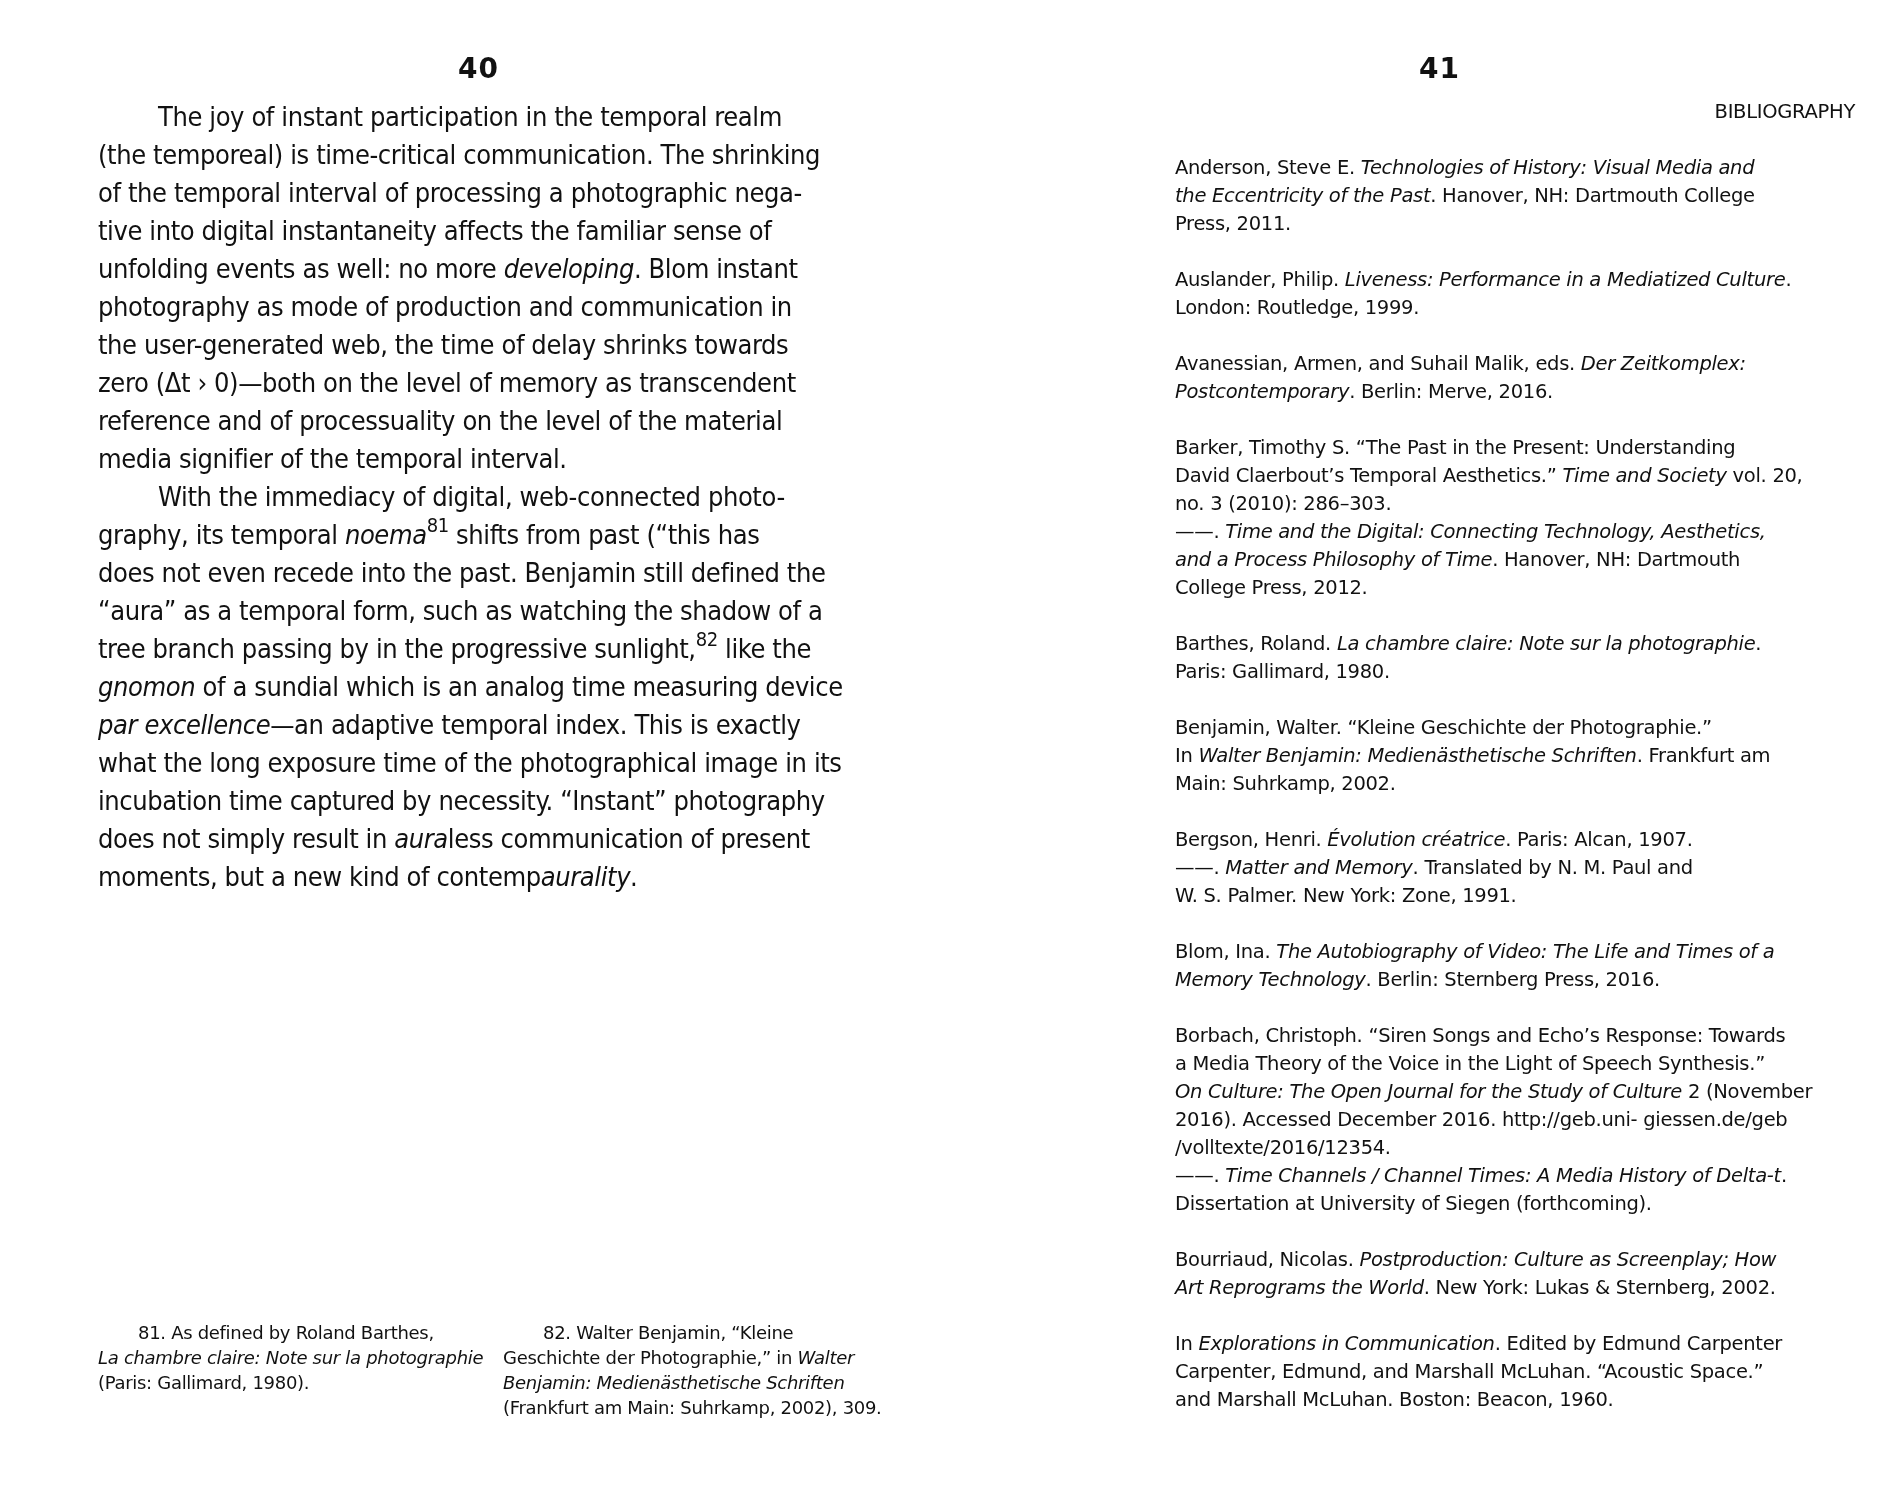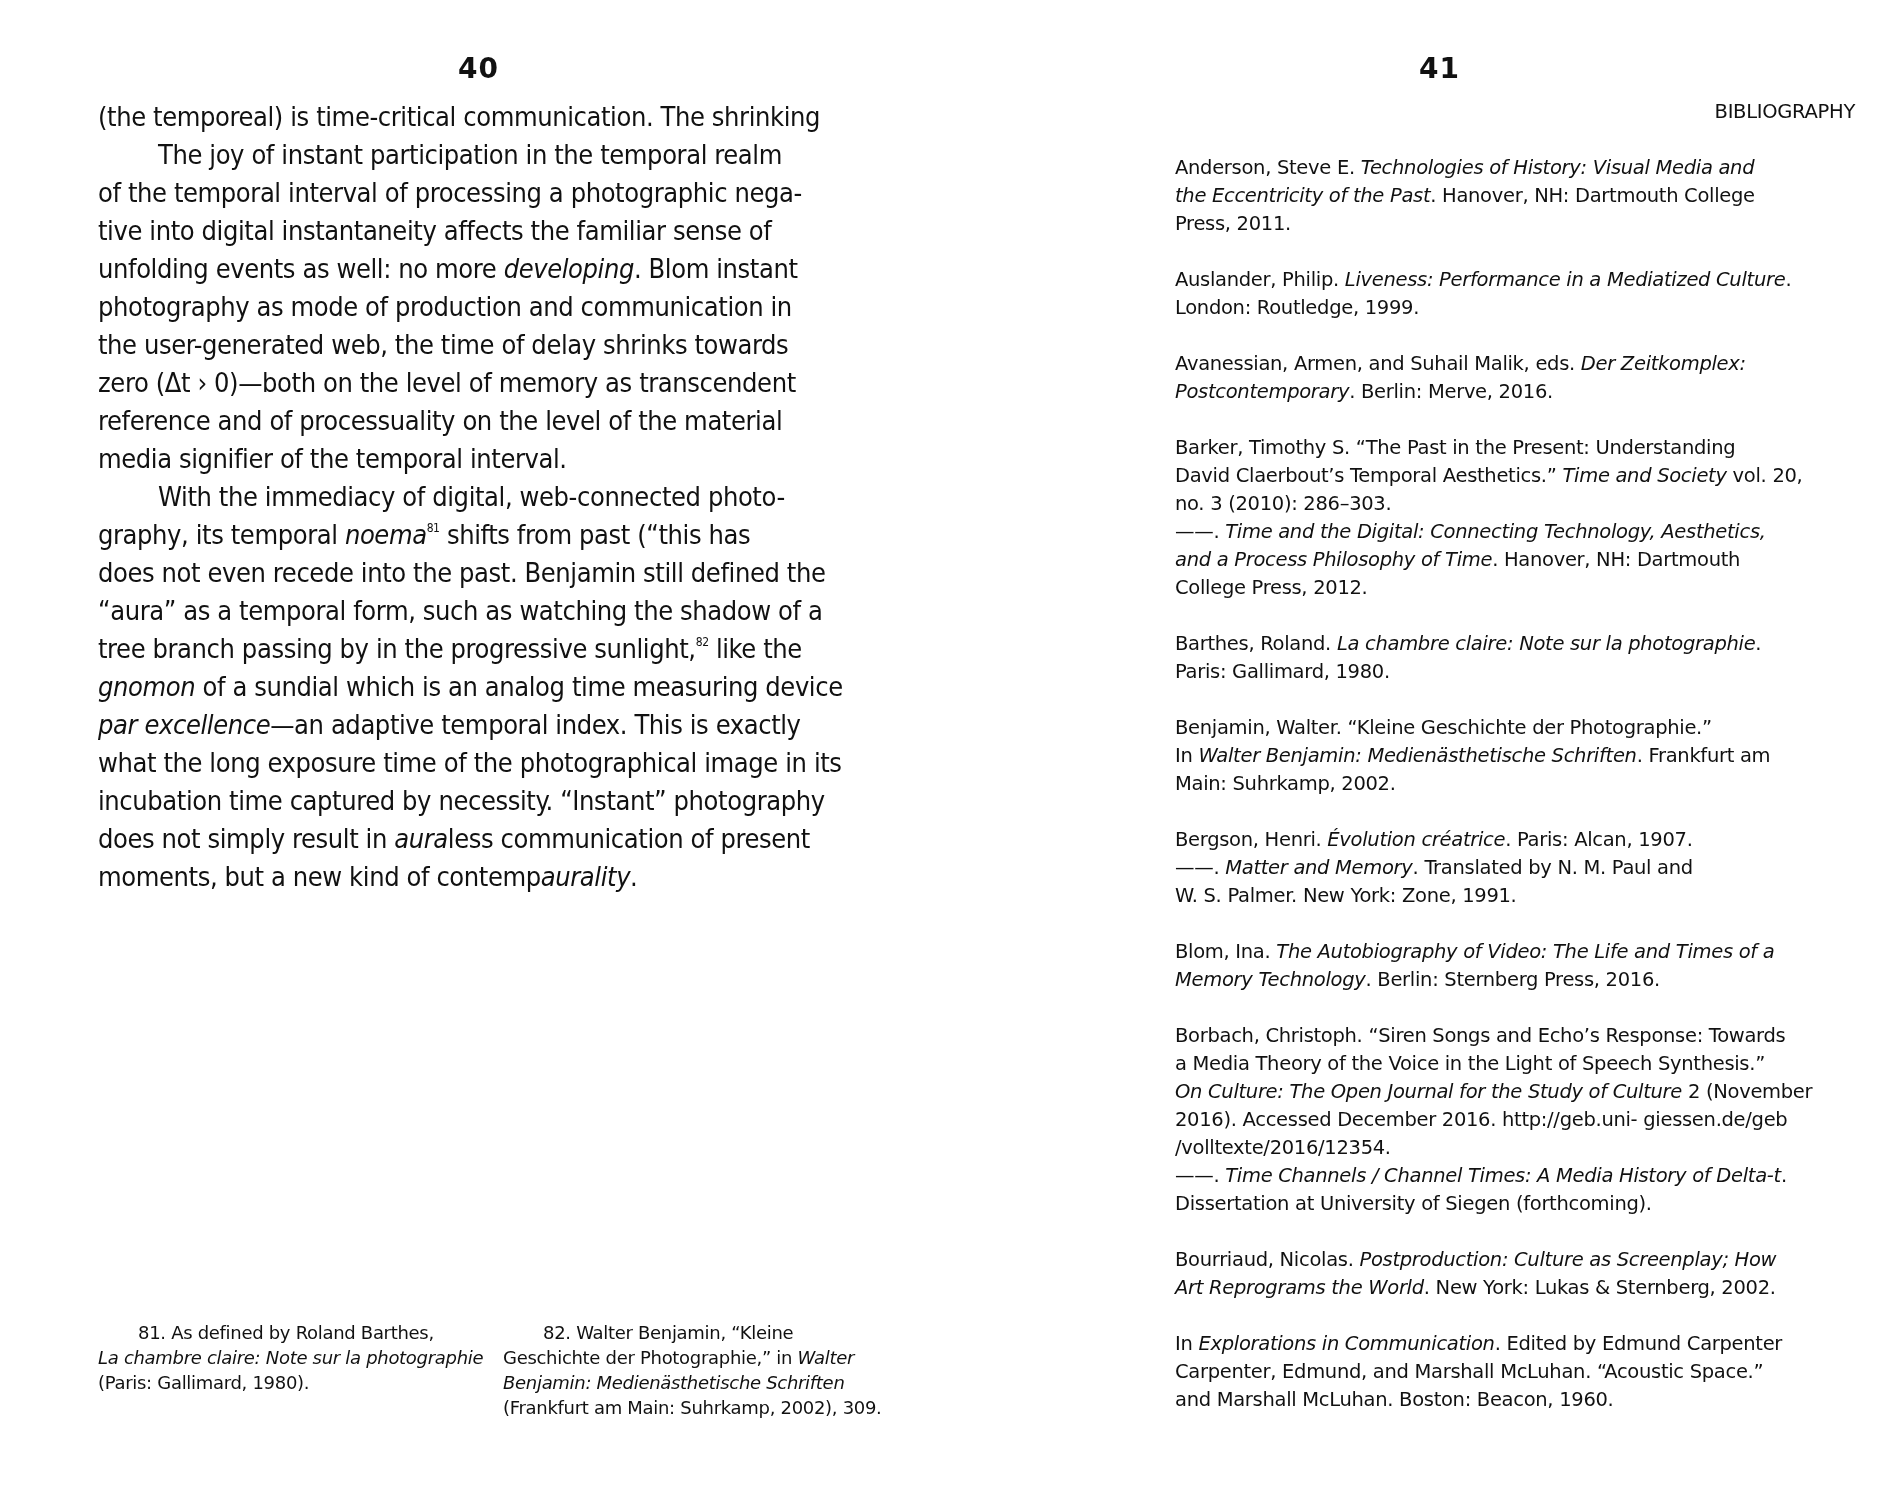--- a/index.html
+++ b/index.html
@@ -8,43 +8,43 @@
   .page-left { left: 0; width: 947px; }
   .page-right { left: 947px; width: 947px; }
   .folio { position: absolute; top: 52px; font-size: 28px; font-weight: bold; letter-spacing: 1px; }
   .page-left .folio { left: 458px; }
   .page-right .folio { left: 472px; }
 
   .body-text { position: absolute; left: 98px; top: 98px; width: 760px; font-size: 27px; line-height: 38px; font-family: "DejaVu Sans Condensed", "DejaVu Sans", sans-serif; font-stretch: condensed; letter-spacing: -0.4px; }
   .body-text .line { white-space: nowrap; display: block; height: 38px; }
   .body-text .indent { padding-left: 60px; }
   em { font-style: italic; }
-  sup { font-size: 12px; line-height: 0; vertical-align: 12px; }
+  sup { font-size: 20px; line-height: 0; vertical-align: 12px; }
 
   .footnotes { position: absolute; top: 1320px; left: 98px; width: 800px; font-size: 18px; line-height: 25px; font-family: "DejaVu Sans", sans-serif; letter-spacing: -0.3px; }
   .fn { position: absolute; top: 0; }
   .fn-81 { left: 0; width: 400px; }
   .fn-82 { left: 405px; width: 400px; }
   .fn .line { display: block; white-space: nowrap; }
   .fn .first { padding-left: 40px; }
 
   .bib { position: absolute; left: 228px; top: 98px; width: 680px; font-size: 19.5px; line-height: 28px; font-family: "DejaVu Sans", sans-serif; letter-spacing: -0.3px; }
   .bib-title { display: block; height: 28px; margin-bottom: 28px; text-align: right; }
   .bib-entry { margin-bottom: 28px; }
   .bib .line { display: block; white-space: nowrap; }
 </style>
 </head>
 <body>
 
 <div class="page page-left">
   <div class="folio">40</div>
 
   <div class="body-text">
+    <span class="line indent">The joy of instant participation in the temporal realm</span>
     <span class="line">(the temporeal) is time-critical communication. The shrinking</span>
-    <span class="line indent">The joy of instant participation in the temporal realm</span>
     <span class="line">of the temporal interval of processing a photographic nega-</span>
     <span class="line">tive into digital instantaneity affects the familiar sense of</span>
     <span class="line"><span>unfolding events as well: no more </span><em>developing</em><span>. Blom instant</span></span>
     <span class="line">photography as mode of production and communication in</span>
     <span class="line">the user-generated web, the time of delay shrinks towards</span>
     <span class="line">zero (Δt › 0)—both on the level of memory as transcendent</span>
     <span class="line">reference and of processuality on the level of the material</span>
     <span class="line">media signifier of the temporal interval.</span>
 
     <span class="line indent">With the immediacy of digital, web-connected photo-</span>

